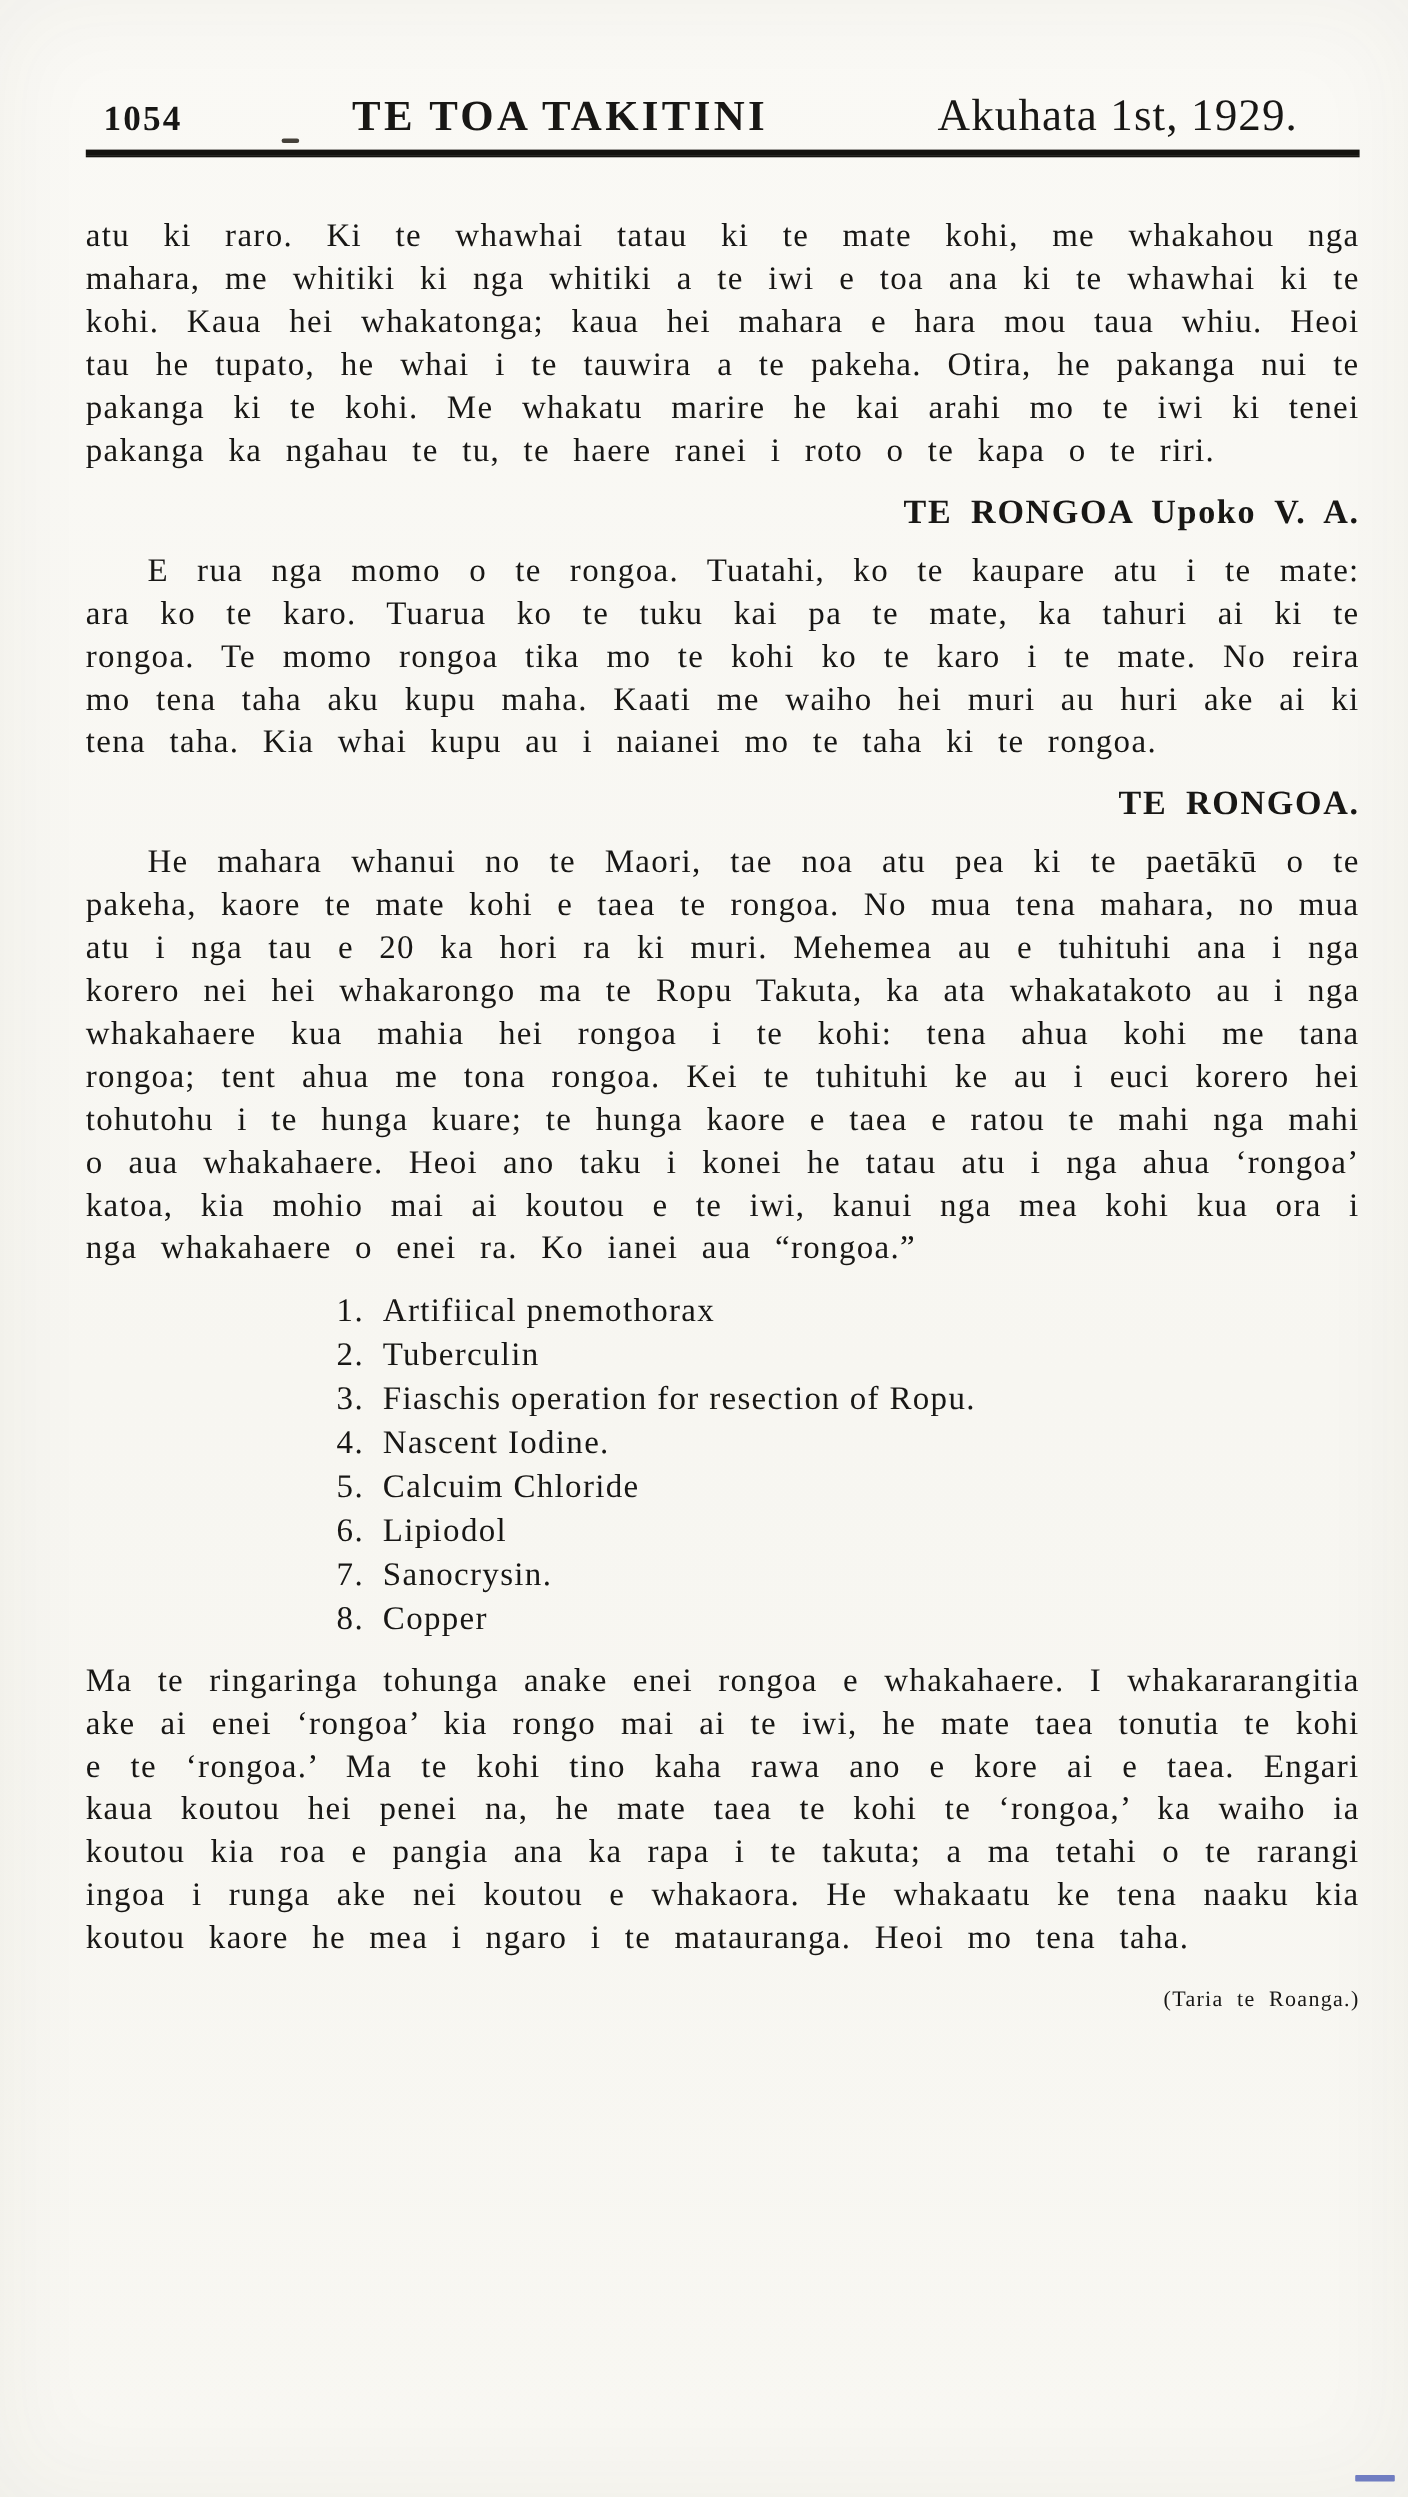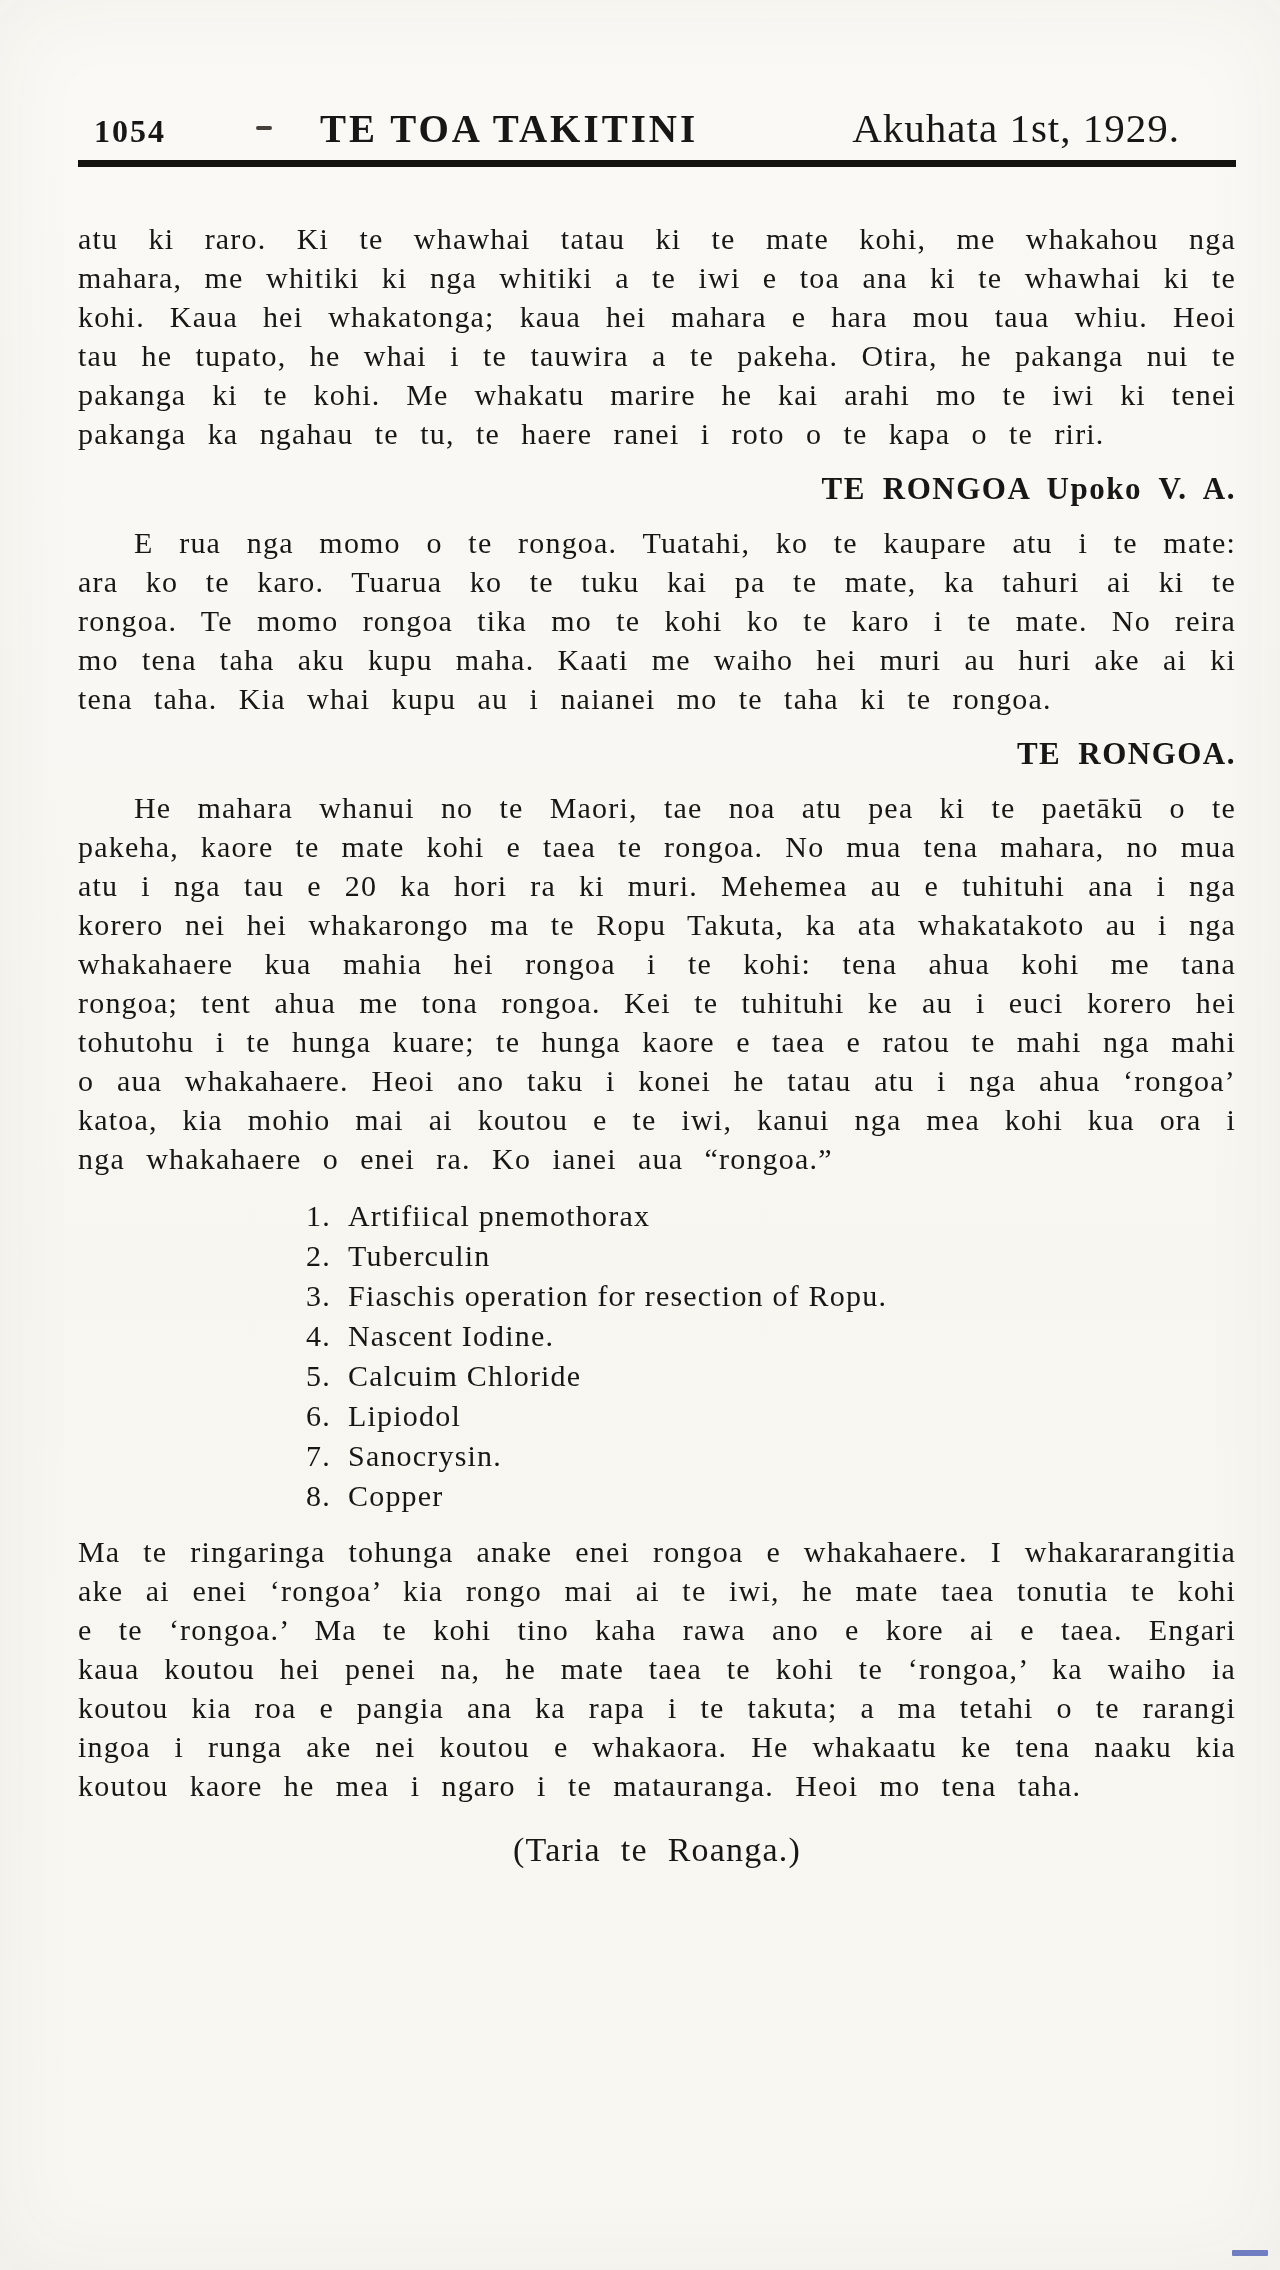--- a/index.html
+++ b/index.html
@@ -8,21 +8,21 @@
   .page {
     width: 1280px;
     height: 2270px;
     margin: 0 auto;
     position: relative;
     overflow: hidden;
     background: linear-gradient(180deg, #faf9f5 0%, #f7f6f1 55%, #f8f7f2 100%);
     box-shadow: inset 0 0 90px rgba(60, 50, 30, 0.05);
     color: #181715;
     font-family: "Liberation Serif", "DejaVu Serif", serif;
-    padding: 104px 44px 0 78px;
+    padding: 80px 44px 0 78px;
   }
 
   .masthead {
     display: flex;
     align-items: baseline;
     justify-content: space-between;
     padding: 0 56px 0 16px;
   }
   .pageno { font-size: 32px; font-weight: bold; letter-spacing: 2px; }
   .journal-title { font-size: 39px; font-weight: bold; letter-spacing: 3px; }
@@ -63,24 +63,24 @@
     margin: 18px 0 16px 228px;
     padding: 0;
     font-size: 30px;
     line-height: 40px;
     letter-spacing: 1.2px;
   }
   .remedy-item { display: flex; }
   .remedy-num { min-width: 42px; }
 
   .continued {
-    font-size: 34px;
+    font-size: 20px;
     letter-spacing: 1.2px;
     word-spacing: 0.3em;
-    text-align: center;
+    text-align: right;
     margin: 26px 0 0 0;
   }
 
   .artifact { position: absolute; }
   .artifact-top {
     top: 126px; left: 256px;
     width: 16px; height: 4px;
     background: #45413a; border-radius: 2px;
   }
   .artifact-bottom {

